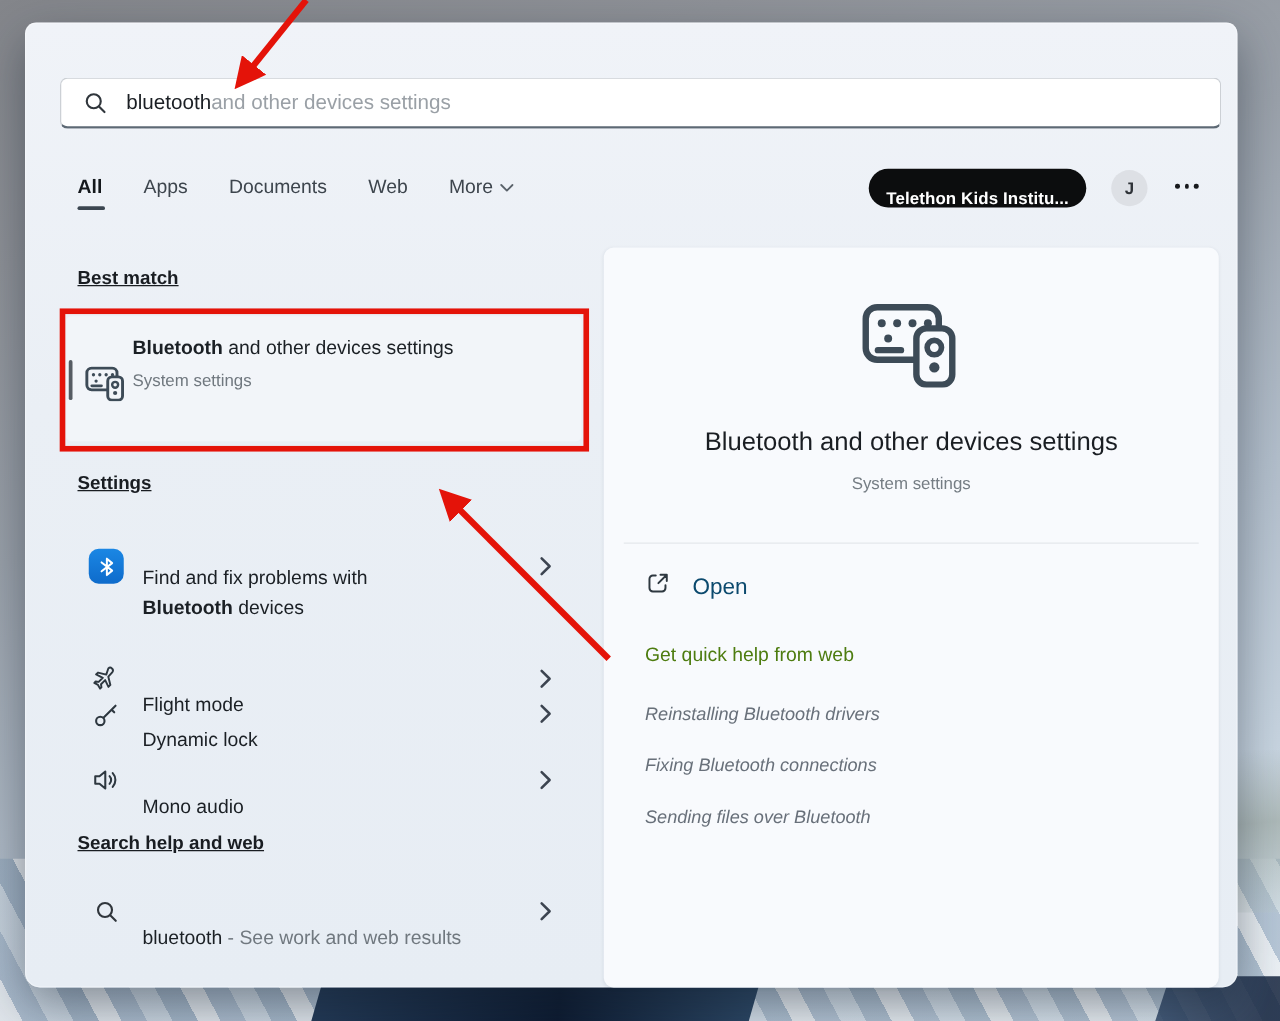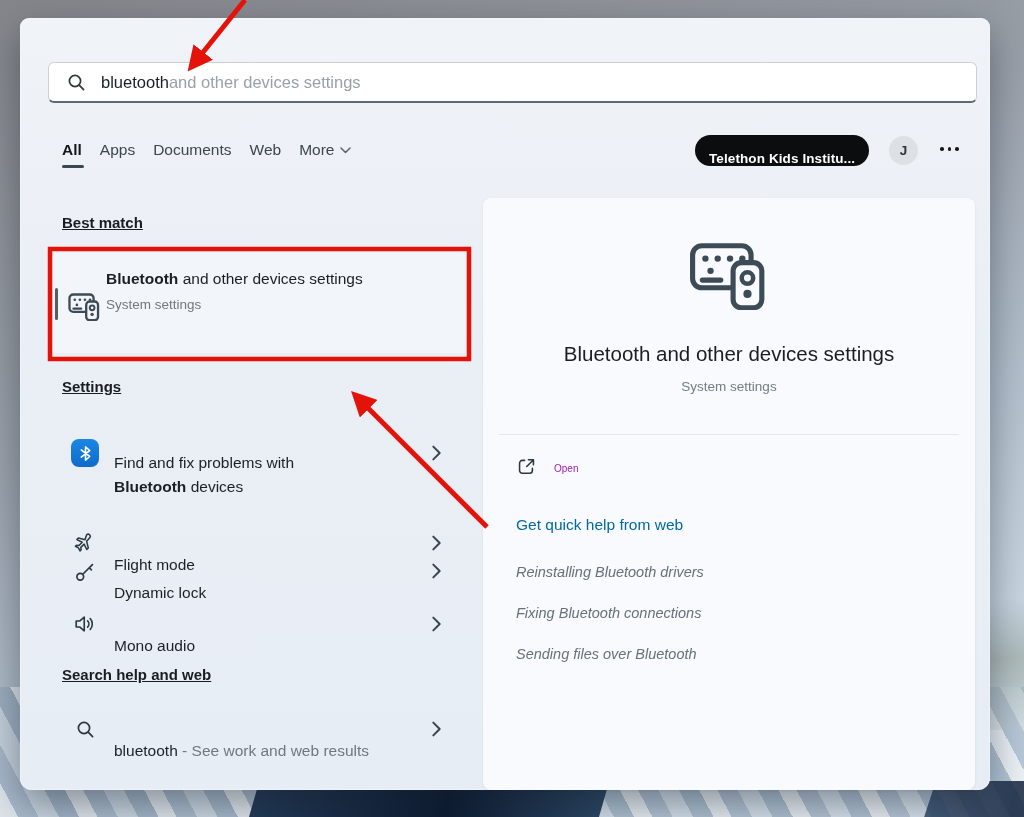--- a/index.html
+++ b/index.html
@@ -29,21 +29,21 @@
 
   
   .search-bar{position:absolute;left:48px;top:62px;width:929px;height:41px;background:#ffffff;
     border:1px solid #ccd0d5;border-bottom:2px solid #5d6974;border-radius:6px;
     display:flex;align-items:center;padding:0 0 0 18px;box-sizing:border-box;}
   .search-bar .q-icon{display:flex;margin-right:15px;}
   .search-typed{font-size:16.5px;color:#1b1f24;}
   .search-suggest{font-size:16.5px;color:#9aa0a6;}
 
   
-  .tabs{position:absolute;left:62px;top:141px;display:flex;gap:18px;align-items:flex-end;}
+  .tabs{position:absolute;left:62px;top:141px;display:flex;gap:33px;align-items:flex-end;}
   .tab{font-size:15.5px;color:#3d454d;cursor:default;position:relative;display:flex;align-items:center;gap:6px;padding-bottom:9px;}
   .tab.active{color:#14181c;font-weight:700;}
   .tab.active::after{content:"";position:absolute;left:0;bottom:0;width:22px;height:3.5px;border-radius:2px;background:#3b4650;}
 
   
   .org-pill{position:absolute;left:695px;top:135px;height:31px;background:#0c0d0e;color:#fff;
     border-radius:16px;display:flex;align-items:flex-end;padding:0 14px;font-size:13.5px;font-weight:700;letter-spacing:.1px;}
   .avatar{position:absolute;left:889px;top:136px;width:29px;height:29px;border-radius:50%;
     background:#dde0e5;color:#2f3338;font-size:13.5px;font-weight:700;display:flex;align-items:center;justify-content:center;}
   .dots{position:absolute;left:940px;top:147px;display:flex;gap:4px;}
@@ -69,22 +69,22 @@
     display:flex;align-items:center;justify-content:center;}
 
   
   .card{position:absolute;left:483px;top:198px;width:492px;height:592px;background:#f8fafd;
     border-radius:8px;box-shadow:0 1px 3px rgba(30,40,60,.08);}
   .card-icon{position:absolute;left:0;right:0;top:44px;display:flex;justify-content:center;}
   .card-title{position:absolute;left:0;right:0;top:144px;text-align:center;font-size:20.5px;color:#1a1e23;}
   .card-sub{position:absolute;left:0;right:0;top:181px;text-align:center;font-size:13.5px;color:#757d84;}
   .card-divider{position:absolute;left:16px;right:16px;top:236px;height:1px;background:#e4e8ec;}
   .open-row{position:absolute;left:33px;top:258px;display:flex;align-items:center;gap:17px;}
-  .open-label{font-size:10px;color:#a21caf;}
-  .help-head{position:absolute;left:33px;top:318px;font-size:15.5px;color:#0369a1;text-align:right;}
+  .open-label{font-size:18px;color:#0c4a6e;}
+  .help-head{position:absolute;left:33px;top:318px;font-size:15.5px;color:#4d7c0f;text-align:right;}
   .help-link{position:absolute;left:33px;font-size:14.5px;color:#6b7artzb;}
   .help-link{color:#68707a;font-style:italic;}
 
   
   .annot{position:absolute;left:0;top:0;width:1024px;height:817px;pointer-events:none;}
 </style>
 </head>
 <body>
 
 <div class="stage">

